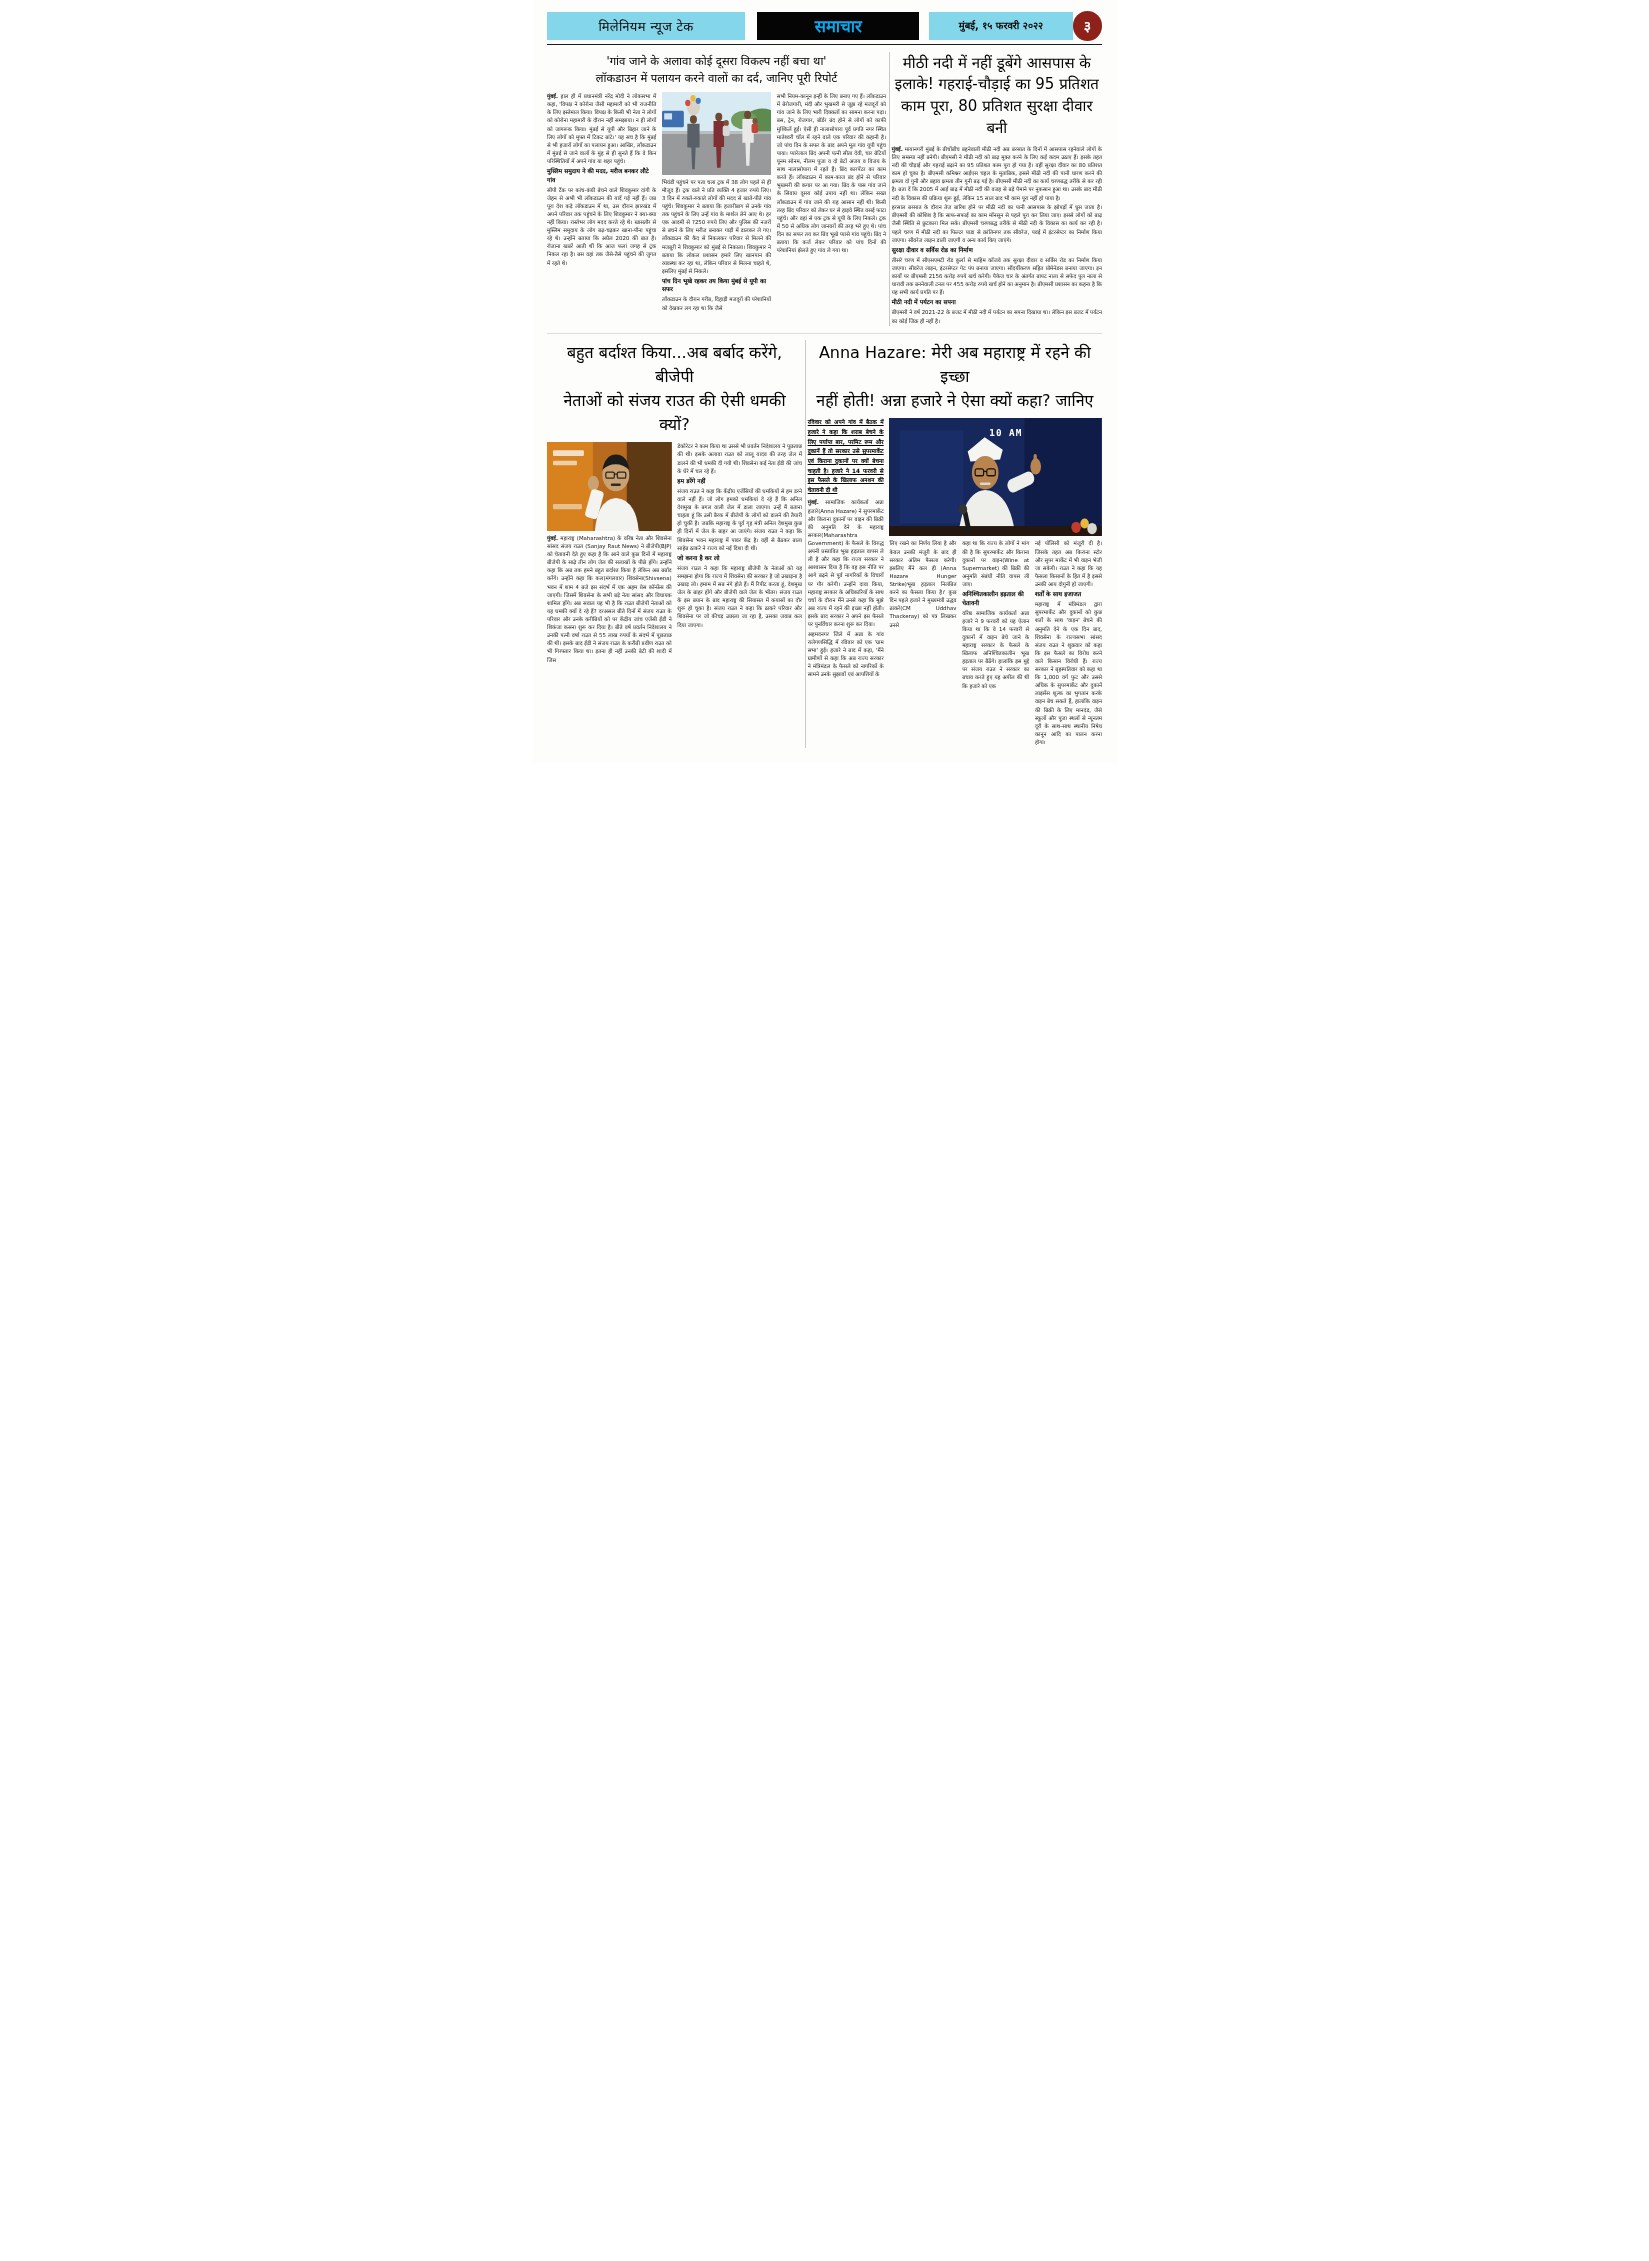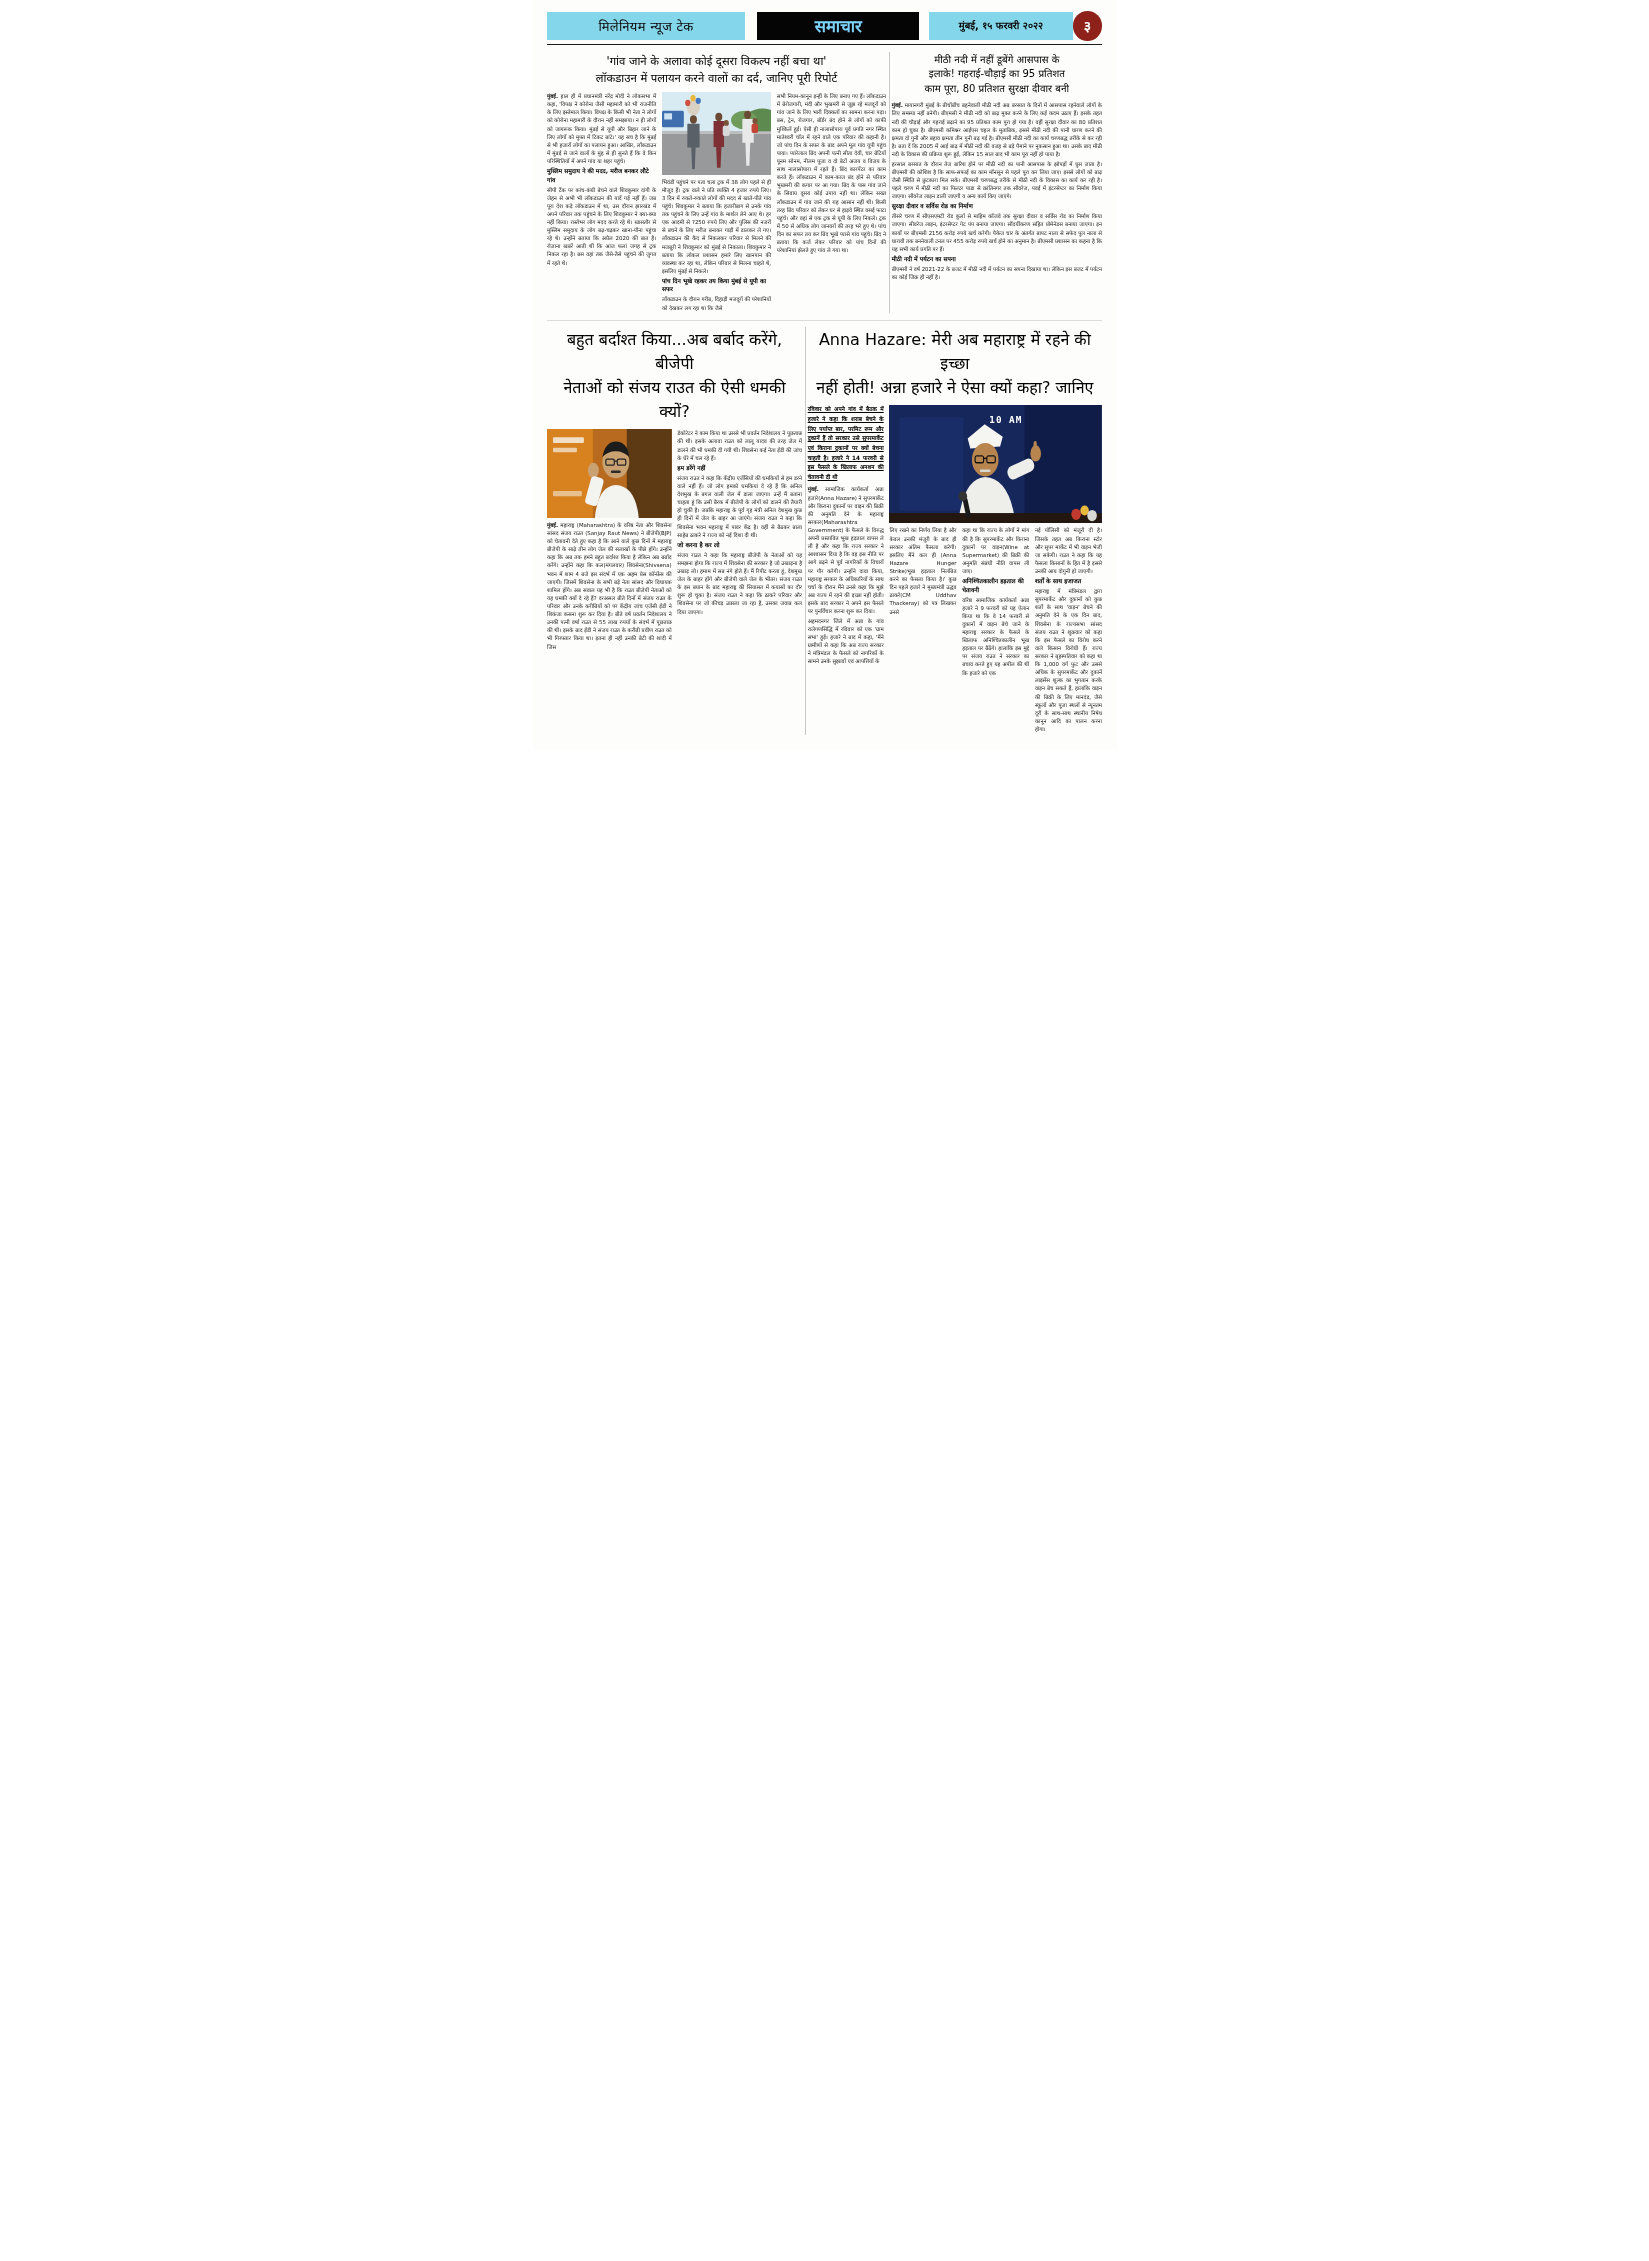--- a/index.html
+++ b/index.html
@@ -4,31 +4,31 @@
 <style>
   * { margin:0; padding:0; box-sizing:border-box; }
   html,body { background:#ffffff; }
   body { font-family:"DejaVu Sans","Liberation Sans",sans-serif; color:#111; }
   .page { width:584px; margin:0 auto; background:#fdfdfc; padding:11.4px 14.5px 15.5px; }
 
   
   .masthead-row { display:flex; align-items:center; height:29px; }
   .hbox { height:27.4px; display:flex; align-items:center; justify-content:center; }
   .masthead { width:200px; background:#84d7ea; font-size:13px; font-weight:normal; color:#0a0a0a; letter-spacing:0.3px; }
-  .section-banner { width:164px; margin-left:12px; background:#050505; color:#7dd3fc; font-size:16.6px; font-weight:bold; }
+  .section-banner { width:164px; margin-left:12px; background:#050505; color:#0ea5e9; font-size:16.6px; font-weight:bold; }
   .dateline { width:145px; margin-left:9.8px; background:#84d7ea; font-size:9.8px; font-weight:bold; color:#0a0a0a; }
   .page-circle { margin-left:auto; width:29.5px; height:29.5px; border-radius:50%; background:#8e211a; color:#ffffff; font-size:14px; font-weight:bold; display:flex; align-items:center; justify-content:center; }
   .header-rule { height:1px; background:#1c1c1c; margin:4.1px 0 6.2px; }
 
   
   article { min-width:0; }
   .headline { text-align:center; font-weight:normal; color:#000; margin:1px 0 5.2px; }
   .headline .hl-line { display:block; }
   .headline-xl { font-size:11.4px; line-height:1.5; }
-  .headline-lg { font-size:10px; line-height:1.45; }
+  .headline-lg { font-size:15px; line-height:1.45; }
   .headline-md { font-size:16px; line-height:1.5; }
   .cols { display:flex; gap:5.7px; }
   .col { flex:1; min-width:0; }
   .para { font-size:5.4px; line-height:1.5; text-align:justify; color:#151515; margin-bottom:1.6px; }
   .lead { font-weight:bold; }
   .subhead { font-size:6px; font-weight:bold; color:#000; margin:2.1px 0 1.6px; line-height:1.4; }
   .vrule { width:0.5px; background:#c9c9c9; margin:0 2.6px; }
   .mid-rule { height:0.5px; background:#dcdcdc; margin:7.2px 0 6.2px; }
 
   .top-row { display:flex; }

